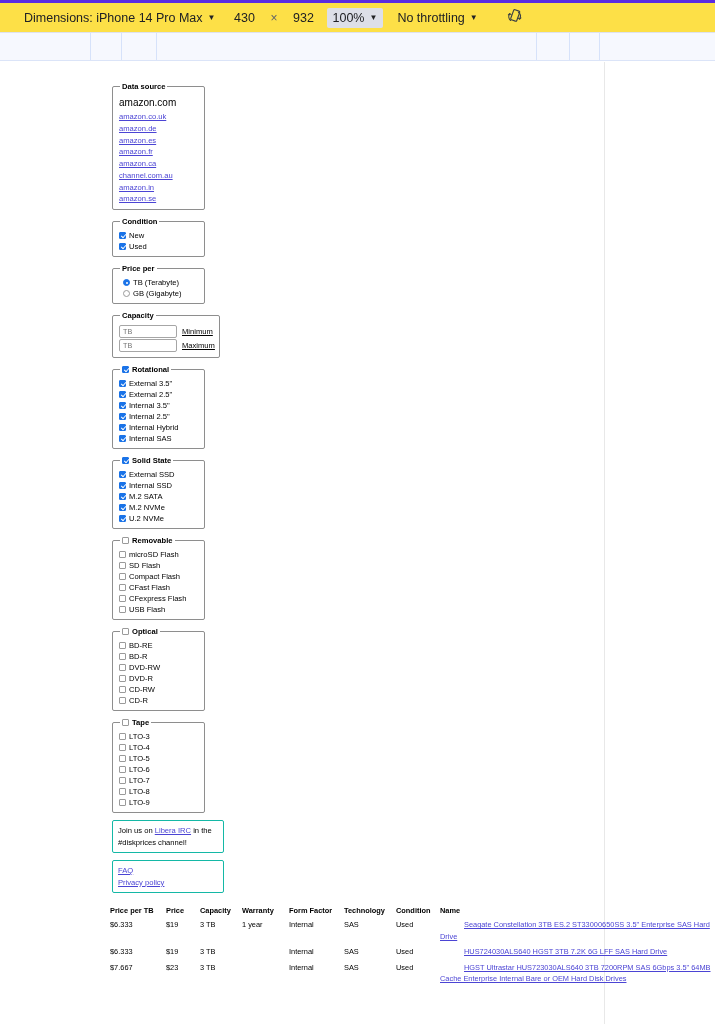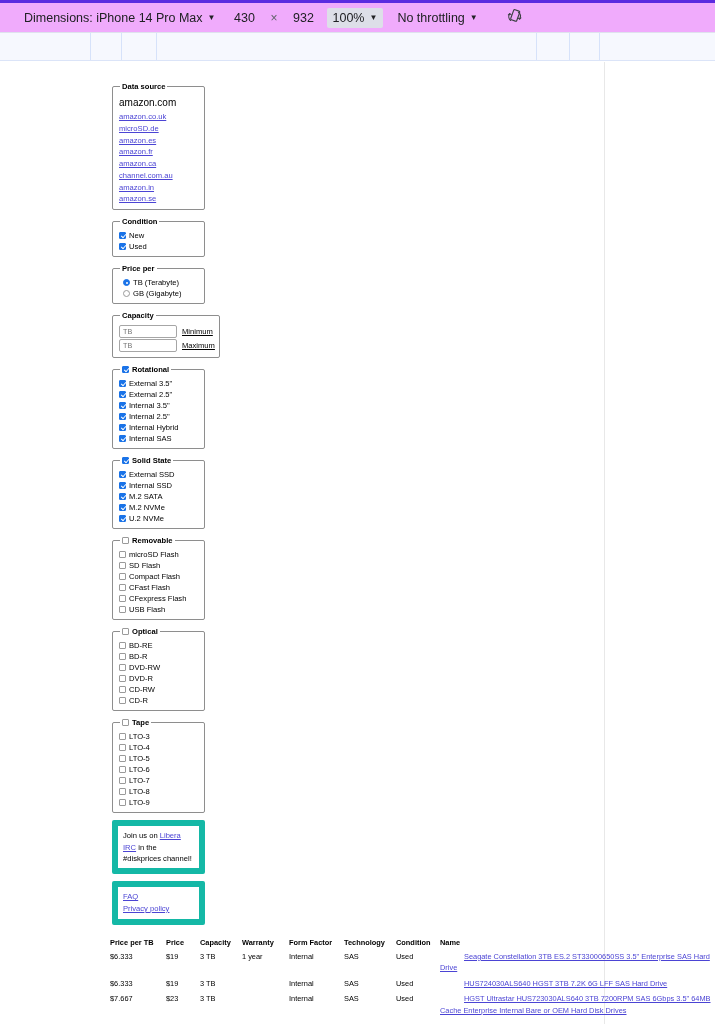--- a/index.html
+++ b/index.html
@@ -12,21 +12,21 @@
   }
 
   
   #devtools-accent-bar {
     height: 3px;
     background: #5b2be0;
     width: 100%;
   }
   #device-toolbar {
     height: 30px;
-    background: #f0abfc;
+    background: #fde047;
     border-bottom: 1px solid #dfe2ee;
     display: flex;
     align-items: center;
     gap: 0px;
     padding-left: 18px;
     font-size: 12.5px;
     color: #202124;
     white-space: nowrap;
   }
   .dt-item { display: flex; align-items: center; height: 22px; padding: 0 6px; }
@@ -146,23 +146,23 @@
     color: #9b9b9b;
     padding: 0 3px;
     background: #fff;
     font-family: "Liberation Sans", sans-serif;
     line-height: 11px;
   }
   .cap-label { font-size: 7.6px; margin-left: 5px; text-decoration: underline; }
 
   
   .infobox {
-    border: 6px solid #14b8a6;
+    border: 1px solid #14b8a6;
     border-radius: 2px;
-    width: 93px;
+    width: 112px;
     margin: 0 0 7px 2px;
     padding: 4px 5px;
     font-size: 7.6px;
     line-height: 1.5;
   }
 
   
   table.results {
     border-collapse: collapse;
     width: 605px;
@@ -258,21 +258,21 @@
 
 <div id="page-viewport">
   <div id="viewport-edge"></div>
 
   <div id="page-inner">
 
     <fieldset class="group">
       <legend>Data source</legend>
       <div class="src-current">amazon.com</div>
       <a class="lnk" href="#">amazon.co.uk</a>
-      <a class="lnk" href="#">microSD.de</a>
+      <a class="lnk" href="#">amazon.de</a>
       <a class="lnk" href="#">amazon.es</a>
       <a class="lnk" href="#">amazon.fr</a>
       <a class="lnk" href="#">amazon.ca</a>
       <a class="lnk" href="#">channel.com.au</a>
       <a class="lnk" href="#">amazon.in</a>
       <a class="lnk" href="#">amazon.se</a>
     </fieldset>
 
     <fieldset class="group">
       <legend>Condition</legend>

